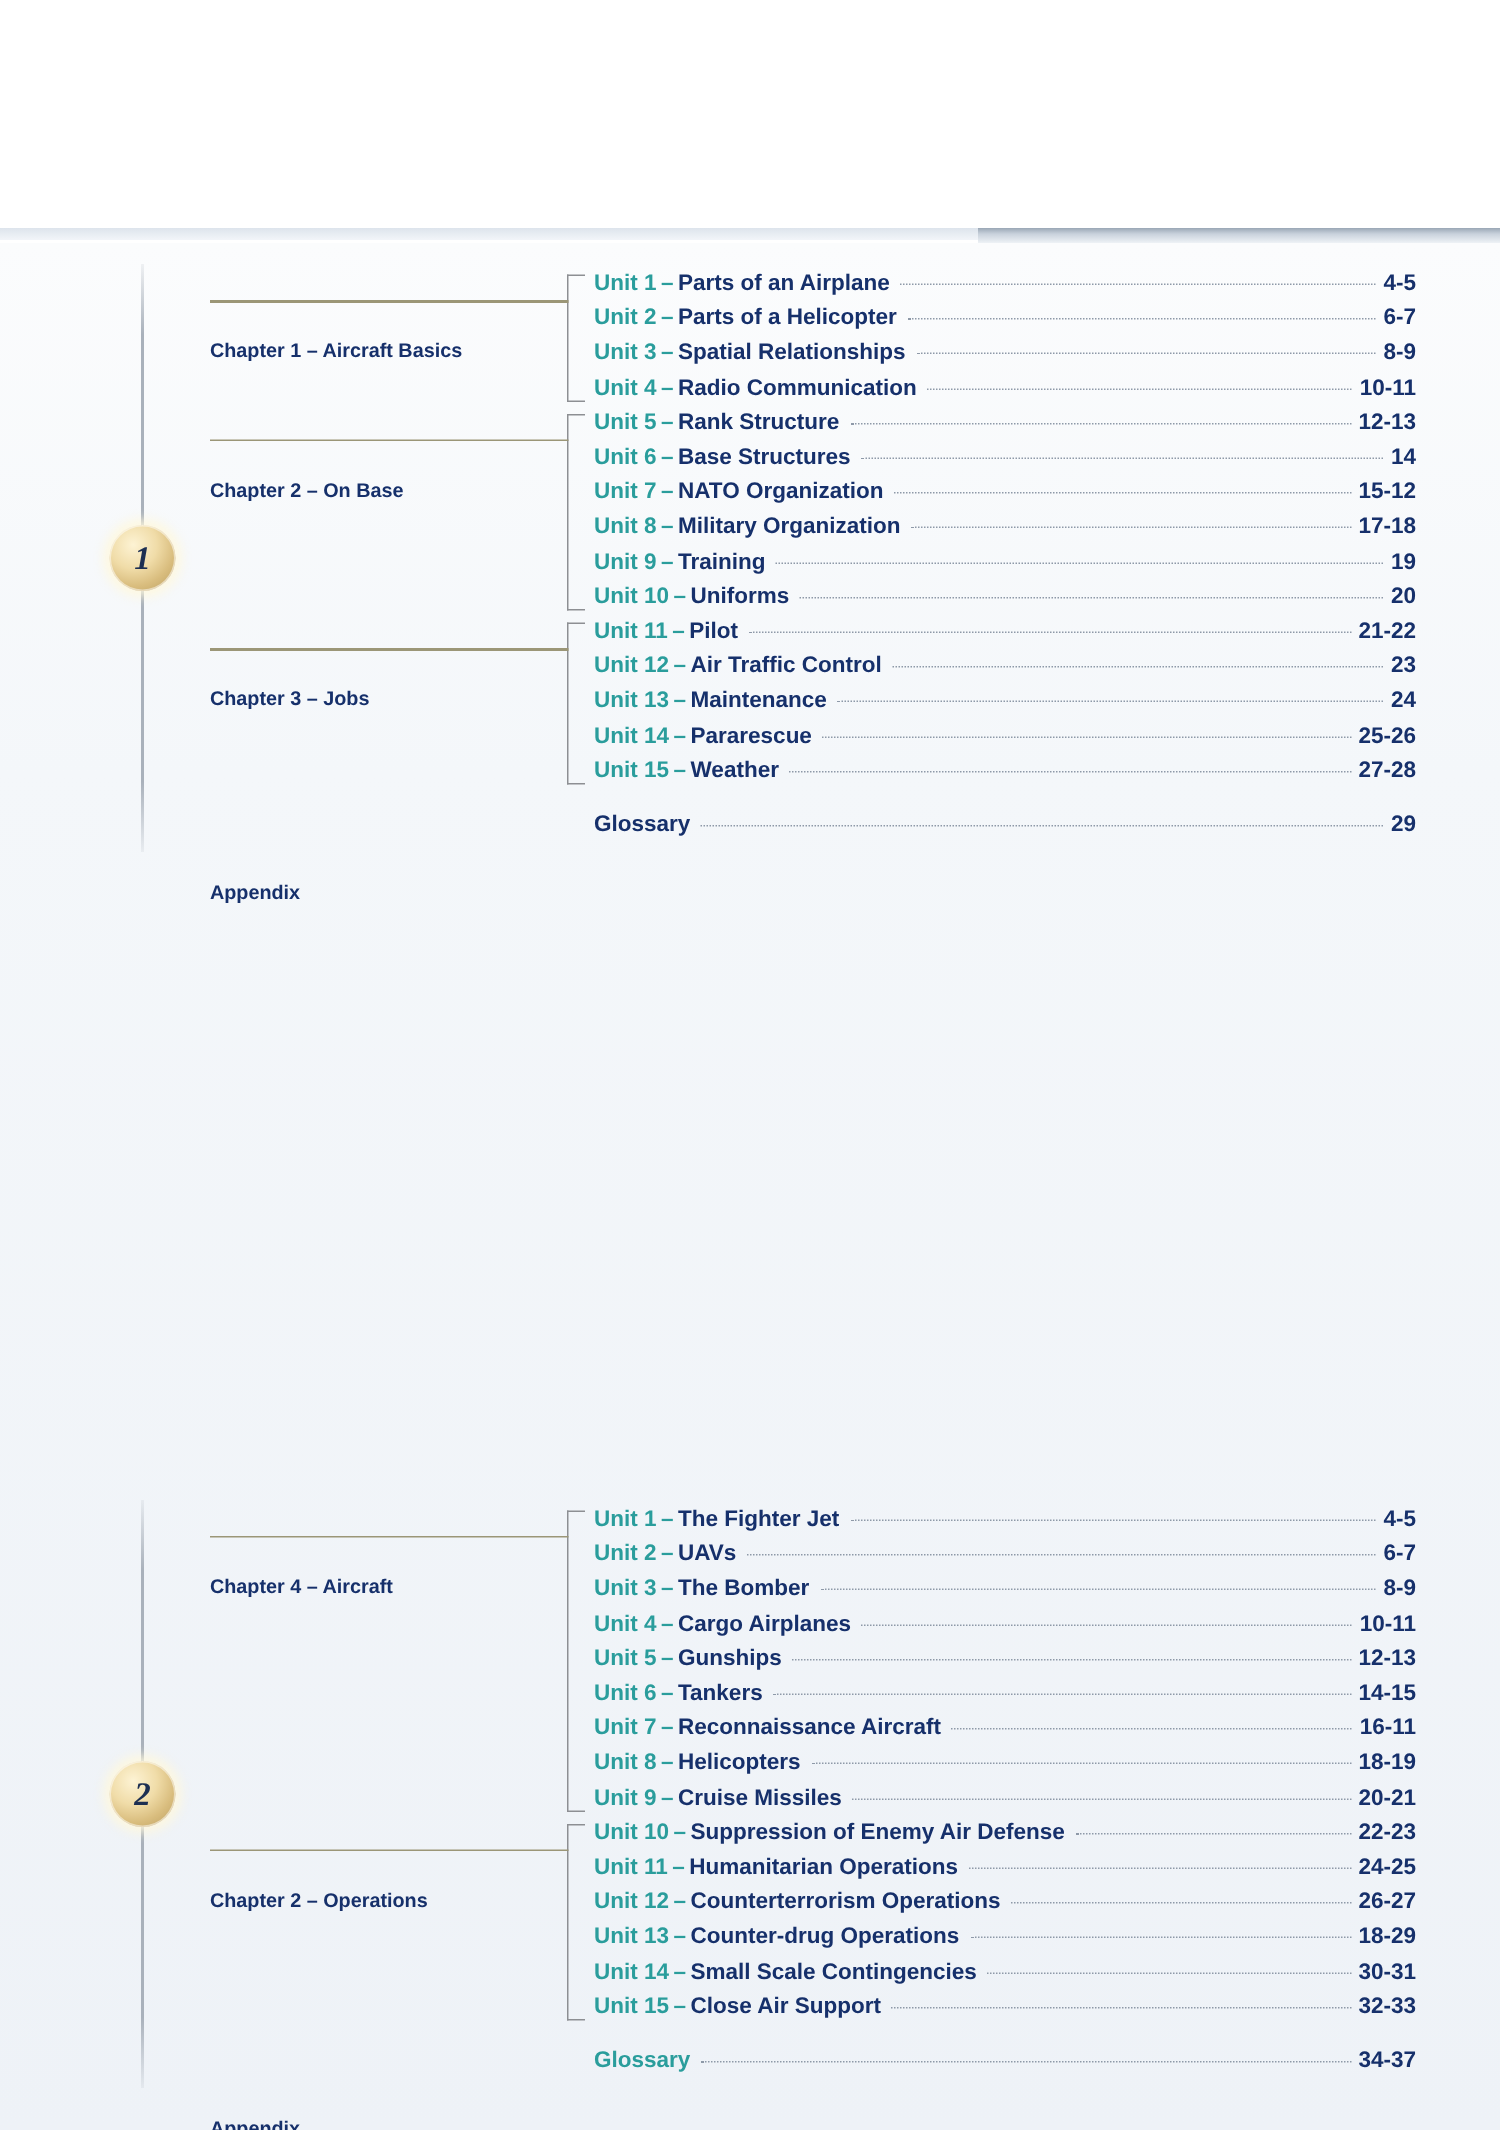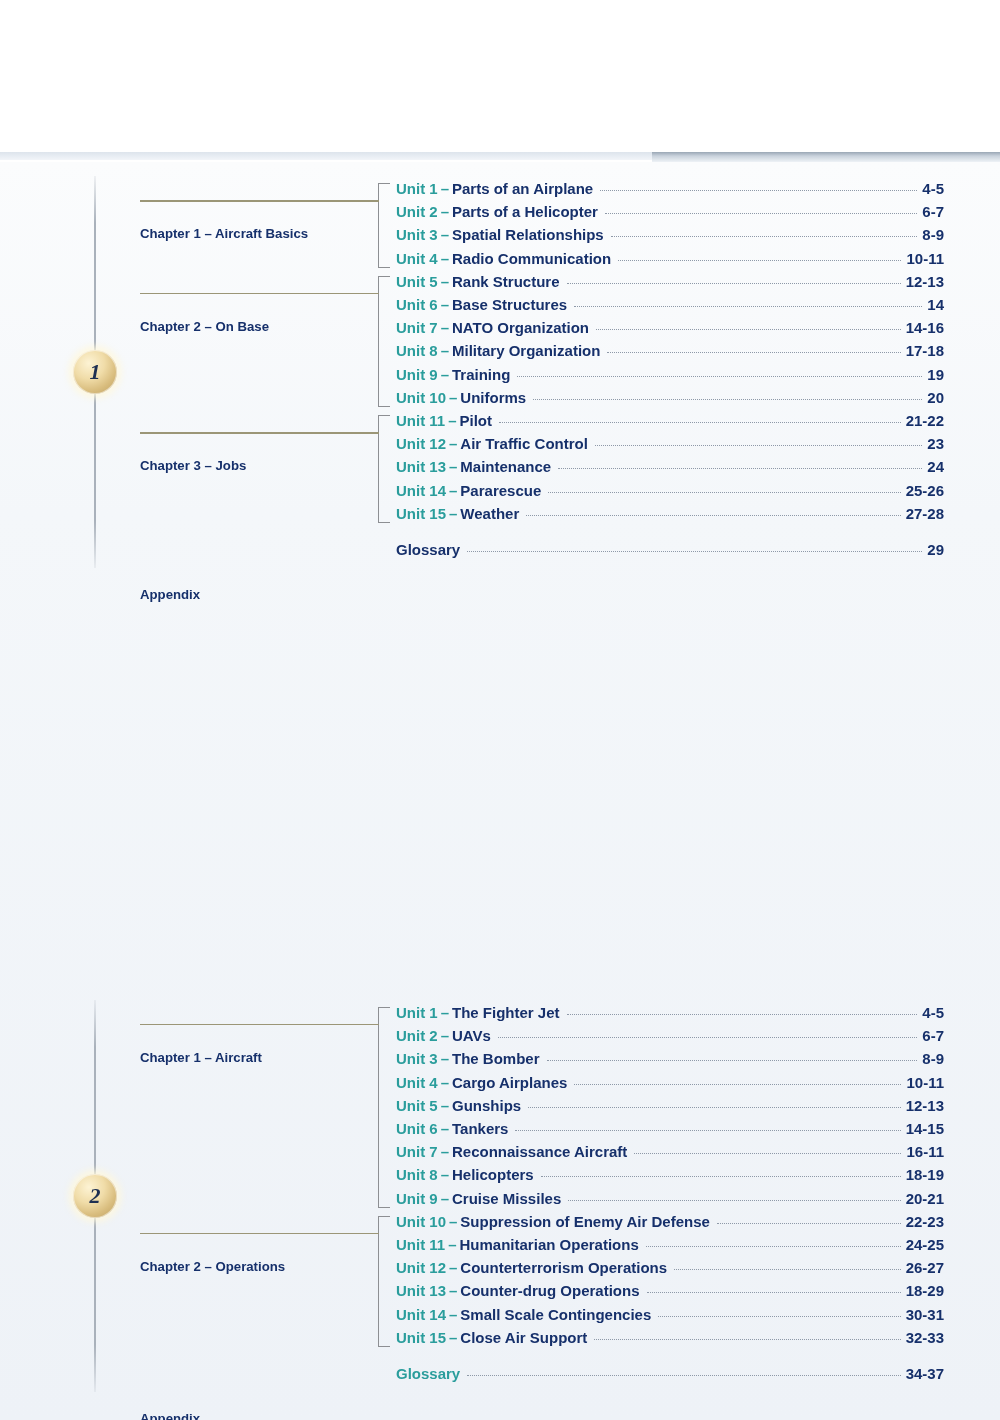--- a/index.html
+++ b/index.html
@@ -261,21 +261,21 @@
           <span class="unit-dash">–</span>
           <span class="unit-title">Base Structures</span>
           <span class="leader"></span>
           <span class="page-num">14</span>
         </div>
         <div class="unit-row" style="top: 157.2px;">
           <span class="unit-num">Unit 7</span>
           <span class="unit-dash">–</span>
           <span class="unit-title">NATO Organization</span>
           <span class="leader"></span>
-          <span class="page-num">14-16</span>
+          <span class="page-num">15-12</span>
         </div>
         <div class="unit-row" style="top: 180.4px;">
           <span class="unit-num">Unit 8</span>
           <span class="unit-dash">–</span>
           <span class="unit-title">Military Organization</span>
           <span class="leader"></span>
           <span class="page-num">17-18</span>
         </div>
         <div class="unit-row" style="top: 203.6px;">
           <span class="unit-num">Unit 9</span>
@@ -333,21 +333,21 @@
         <div class="chapter appendix" style="top: 380.76px;">Appendix</div>
         <div class="unit-row" style="top: 378.76px;">
           <span class="unit-title glossary-title">Glossary</span>
           <span class="leader"></span>
           <span class="page-num">29</span>
         </div>
       </div>
       <div class="section" style="height: 423.96px;">
         <div class="rail" style="top: 414px; height: 391.96px;"></div>
         <div class="badge" style="top: 587.98px;">2</div>
-        <div class="chapter" style="top: 420px;">Chapter 1 – Aircraft</div>
+        <div class="chapter" style="top: 420px;">Chapter 4 – Aircraft</div>
         <div class="chapter-rule" style="top: 438px; width: 226px;"></div>
         <div class="bracket" style="left: 378px; top: 421px; height: 200.8px;"></div>
         <div class="connector" style="left: 366px; width: 13px; top: 438px;"></div>
         <div class="unit-row" style="top: 418px;">
           <span class="unit-num">Unit 1</span>
           <span class="unit-dash">–</span>
           <span class="unit-title">The Fighter Jet</span>
           <span class="leader"></span>
           <span class="page-num">4-5</span>
         </div>

